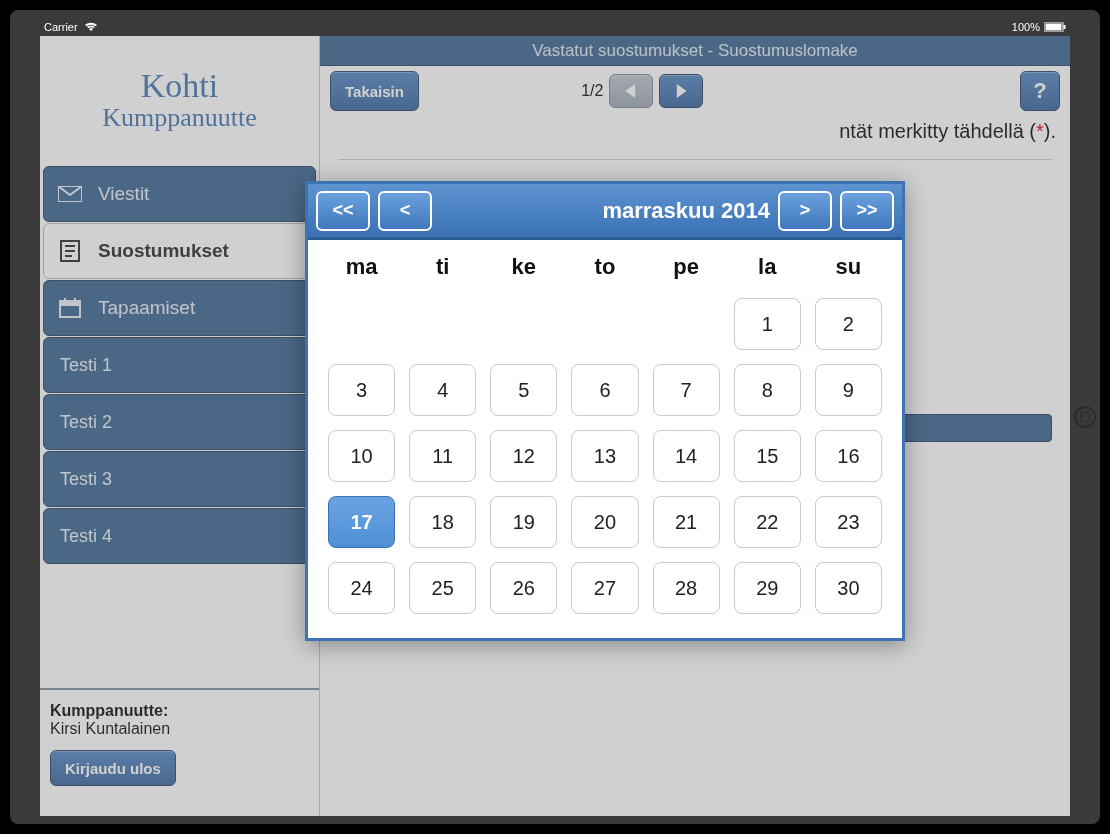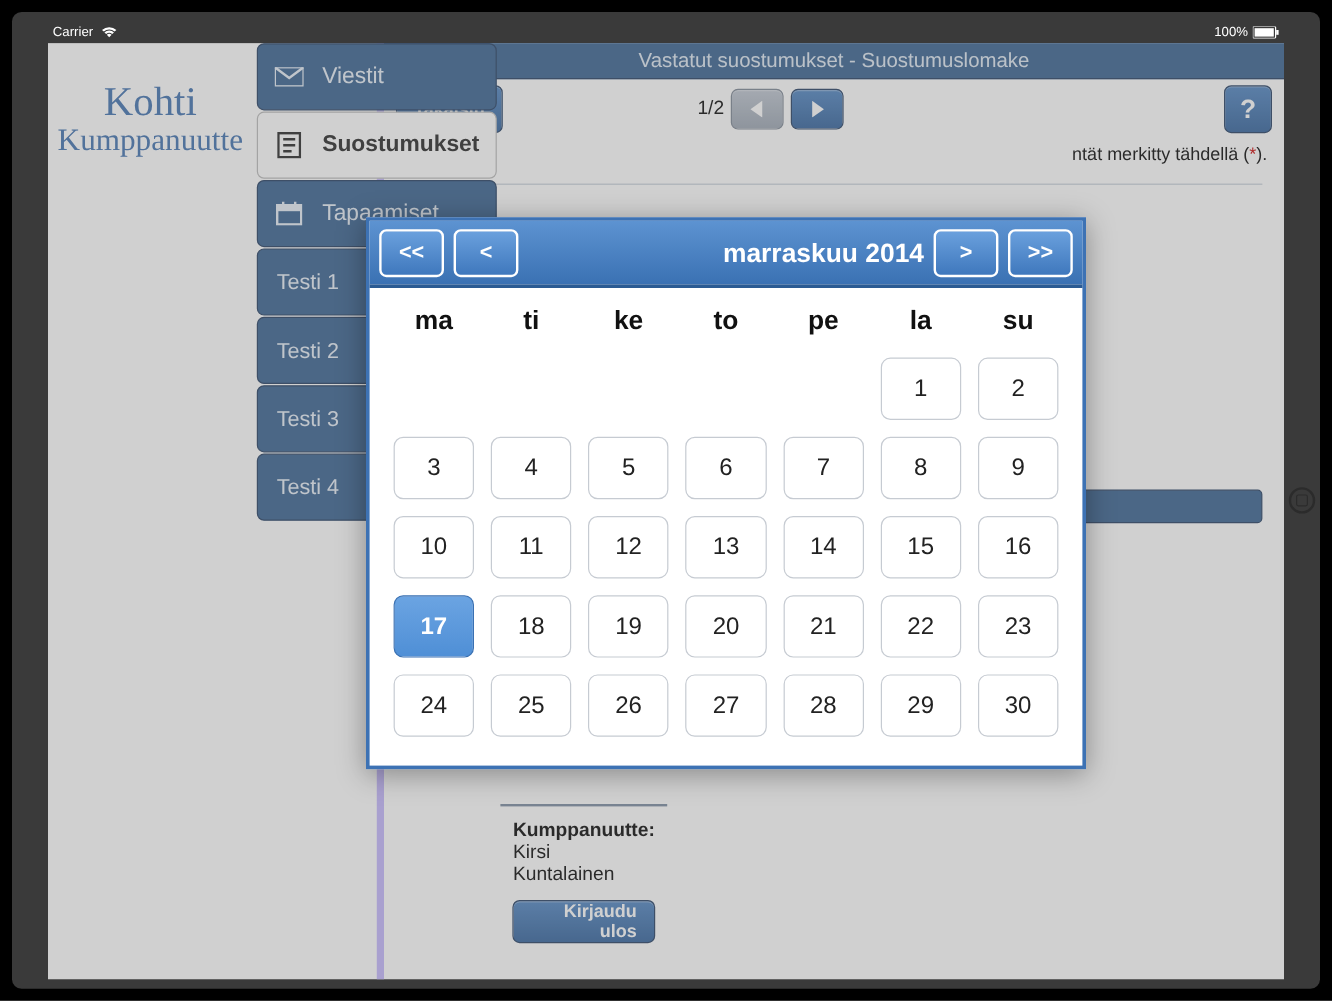--- a/index.html
+++ b/index.html
@@ -54,22 +54,22 @@
   
   .dim {
     position:absolute; inset:0;
     background: rgba(120,120,120,0.35);
     pointer-events:none;
     z-index: 5;
   }
   
   .sidebar {
     width: 280px;
-    border-right: 6px solid #c4b5fd;
-    display:flex; flex-direction:row;
+    border-right: 1px solid #c4b5fd;
+    display:flex; flex-direction:column;
     position:relative;
   }
   .logo {
     height: 130px;
     display:flex; align-items:center; justify-content:center;
     font-family: "Brush Script MT", cursive;
     color:#3d6fae; font-size:34px; line-height:0.85;
     text-align:center;
     padding:8px;
     border-bottom: none;
@@ -116,21 +116,21 @@
     background:#335e8e; color:#dfe9f3;
     height:30px; display:flex; align-items:center; justify-content:center;
     font-size:17px; border-bottom:1px solid #1f3a5f;
   }
   .toolbar {
     height:50px; display:flex; align-items:center; gap:8px;
     padding:0 10px;
   }
   .toolbar .pager { margin-left:auto; margin-right:auto; display:flex; align-items:center; gap:6px; font-size:16px;}
   .toolbar .help-slot { margin-left:auto; }
-  .note { text-align:right; padding:4px 14px 0 0; font-size:15px;}
+  .note { text-align:right; padding:4px 14px 0 0; font-size:20px;}
   .note .star{color:#c00;}
   .content { padding: 10px 18px; }
   .content hr{ border:none; border-top:1px solid #c8d0da; margin:6px 0 14px 0;}
   .section-head {
     background:#335e8e; color:#fff; height:28px;
     border:1px solid #1f3a5f; border-radius:4px;
     display:flex; align-items:center; padding:0 10px; font-weight:600;
     margin-bottom:8px;
   }
   .date-field {

